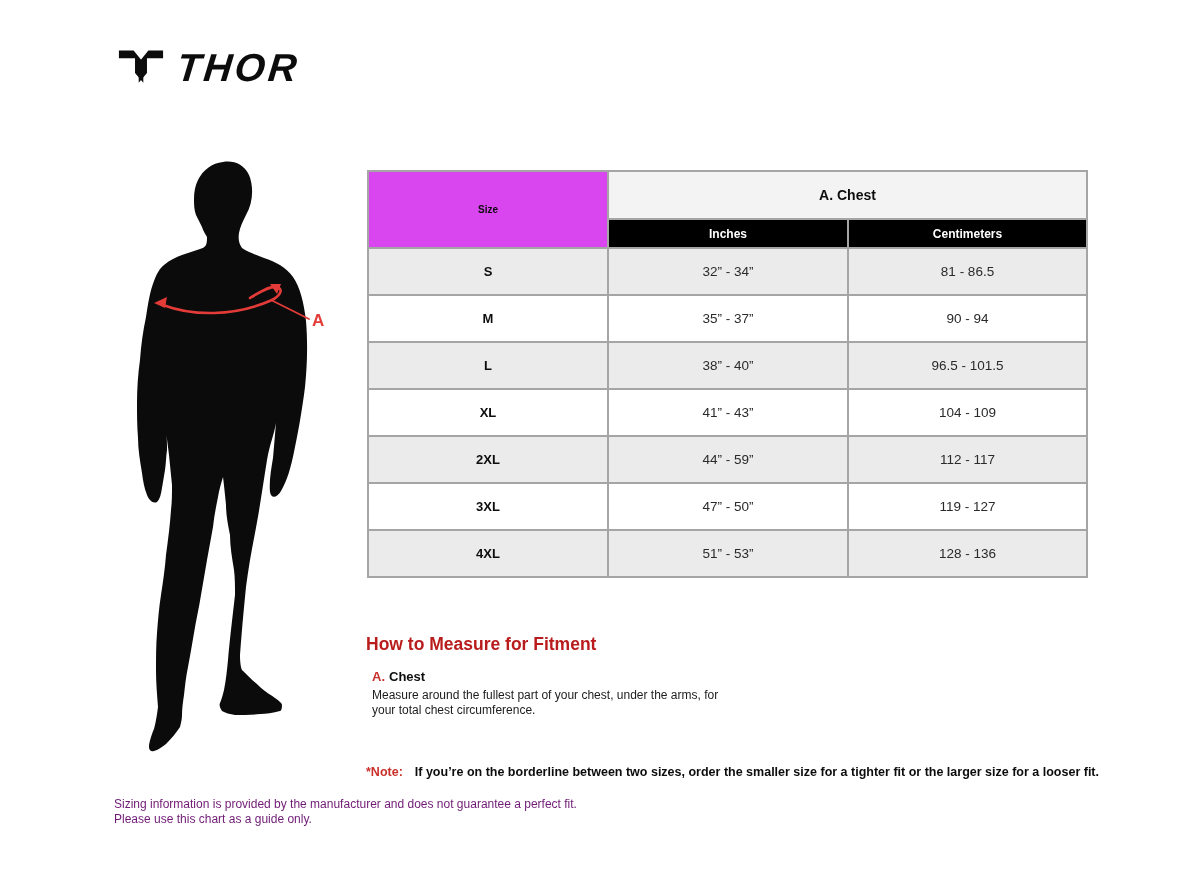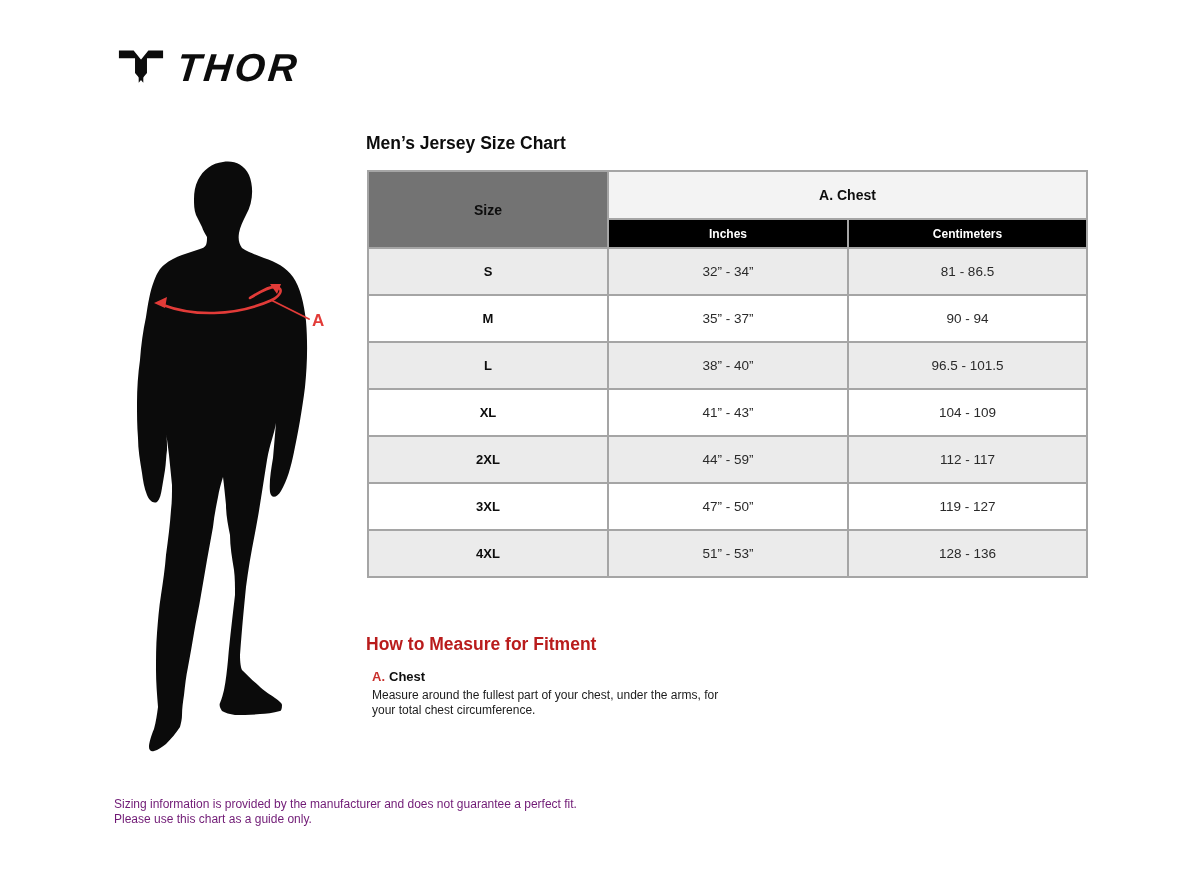--- a/index.html
+++ b/index.html
@@ -35,21 +35,21 @@
   
   table.size-table {
     position:absolute; left:367px; top:170px;
     width:719px; table-layout:fixed; border-collapse:collapse;
   }
   .size-table th, .size-table td {
     border:2px solid #a5a5a5;
     text-align:center; vertical-align:middle;
   }
   .size-table th.group-head { background:#f3f3f3; height:48px; font-size:14px; font-weight:700; color:#0d0d0d; }
-  .size-table th.size-head  { background:#737373; font-size:14px; font-weight:700; color:#0d0d0d;margin-left:12px; }
+  .size-table th.size-head  { background:#d946ef; font-size:10px; font-weight:700; color:#0d0d0d;margin-left:12px; }
   .size-table th.sub-head   { background:#000000; color:#ffffff; height:29px; font-size:12px; font-weight:700; }
   .size-table td { height:47px; font-size:13.5px; color:#2a2a2a; background:#ffffff; }
   .size-table tbody tr:nth-child(odd) td { background:#ebebeb; }
   .size-table td.size-cell { font-weight:700; color:#0d0d0d; font-size:13px; }
 
   
   .measure-item { position:absolute; left:372px; top:669px; width:380px; }
   .measure-item .item-title { font-size:13px; font-weight:700; color:#0d0d0d; }
   .measure-item .item-key { color:#c9302c; margin-right:4px; }
   .measure-item .item-desc { margin-top:4px; font-size:12px; line-height:15px; color:#1c1c1c; width:360px; }
@@ -159,21 +159,20 @@
         <path d="M 33,150 C 62,161 104,162 142,145"></path>
         <path d="M 142,145 C 150,141 154,134 147,132 C 139,131 128,138 120,143"></path>
         <path d="M 143,146 L 179,164" stroke-width="1.8"></path>
       </g>
       <polygon points="24,148 37,142 35,153" fill="#e23b38"></polygon>
       <polygon points="151,129 140,129 147,139" fill="#e23b38"></polygon>
       <text x="182" y="171" fill="#e23b38" font-size="17" font-weight="bold" font-family="Liberation Sans, sans-serif">A</text>
     </svg>
   </div>
 
-  <h1 class="chart-title">Men’s Jersey Size Chart</h1>
 
   <table class="size-table">
     <colgroup>
         <col style="width:240px">
         <col style="width:240px">
         <col style="width:239px">
       </colgroup>
     <thead>
       <tr>
         <th class="size-head" rowspan="2">Size</th>
@@ -224,19 +223,22 @@
   </table>
 
   <h2 class="measure-heading">How to Measure for Fitment</h2>
   <div class="measure-item">
     <div class="item-title">
       <span class="item-key">A.</span><span>Chest</span>
     </div>
     <p class="item-desc">Measure around the fullest part of your chest, under the arms, for your total chest circumference.</p>
   </div>
 
+  <p class="note">
+    <span class="note-prefix">*Note:</span><span>If you’re on the borderline between two sizes, order the smaller size for a tighter fit or the larger size for a looser fit.</span>
+  </p>
 
   <p class="disclaimer">
     <span>Sizing information is provided by the manufacturer and does not guarantee a perfect fit.</span><br>
     <span>Please use this chart as a guide only.</span>
   </p>
 
 </div>
 
 </body></html>

